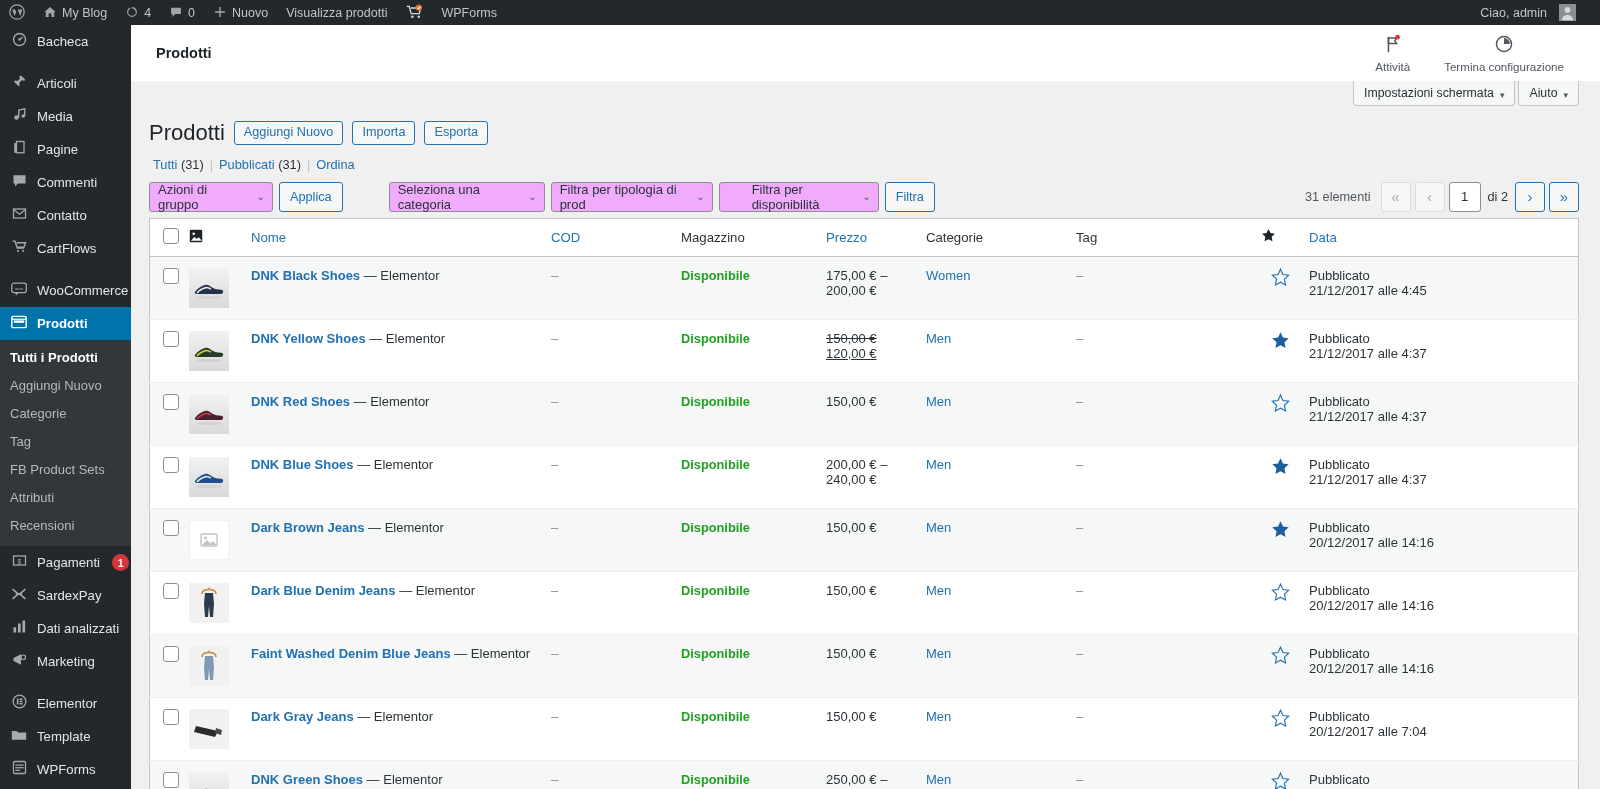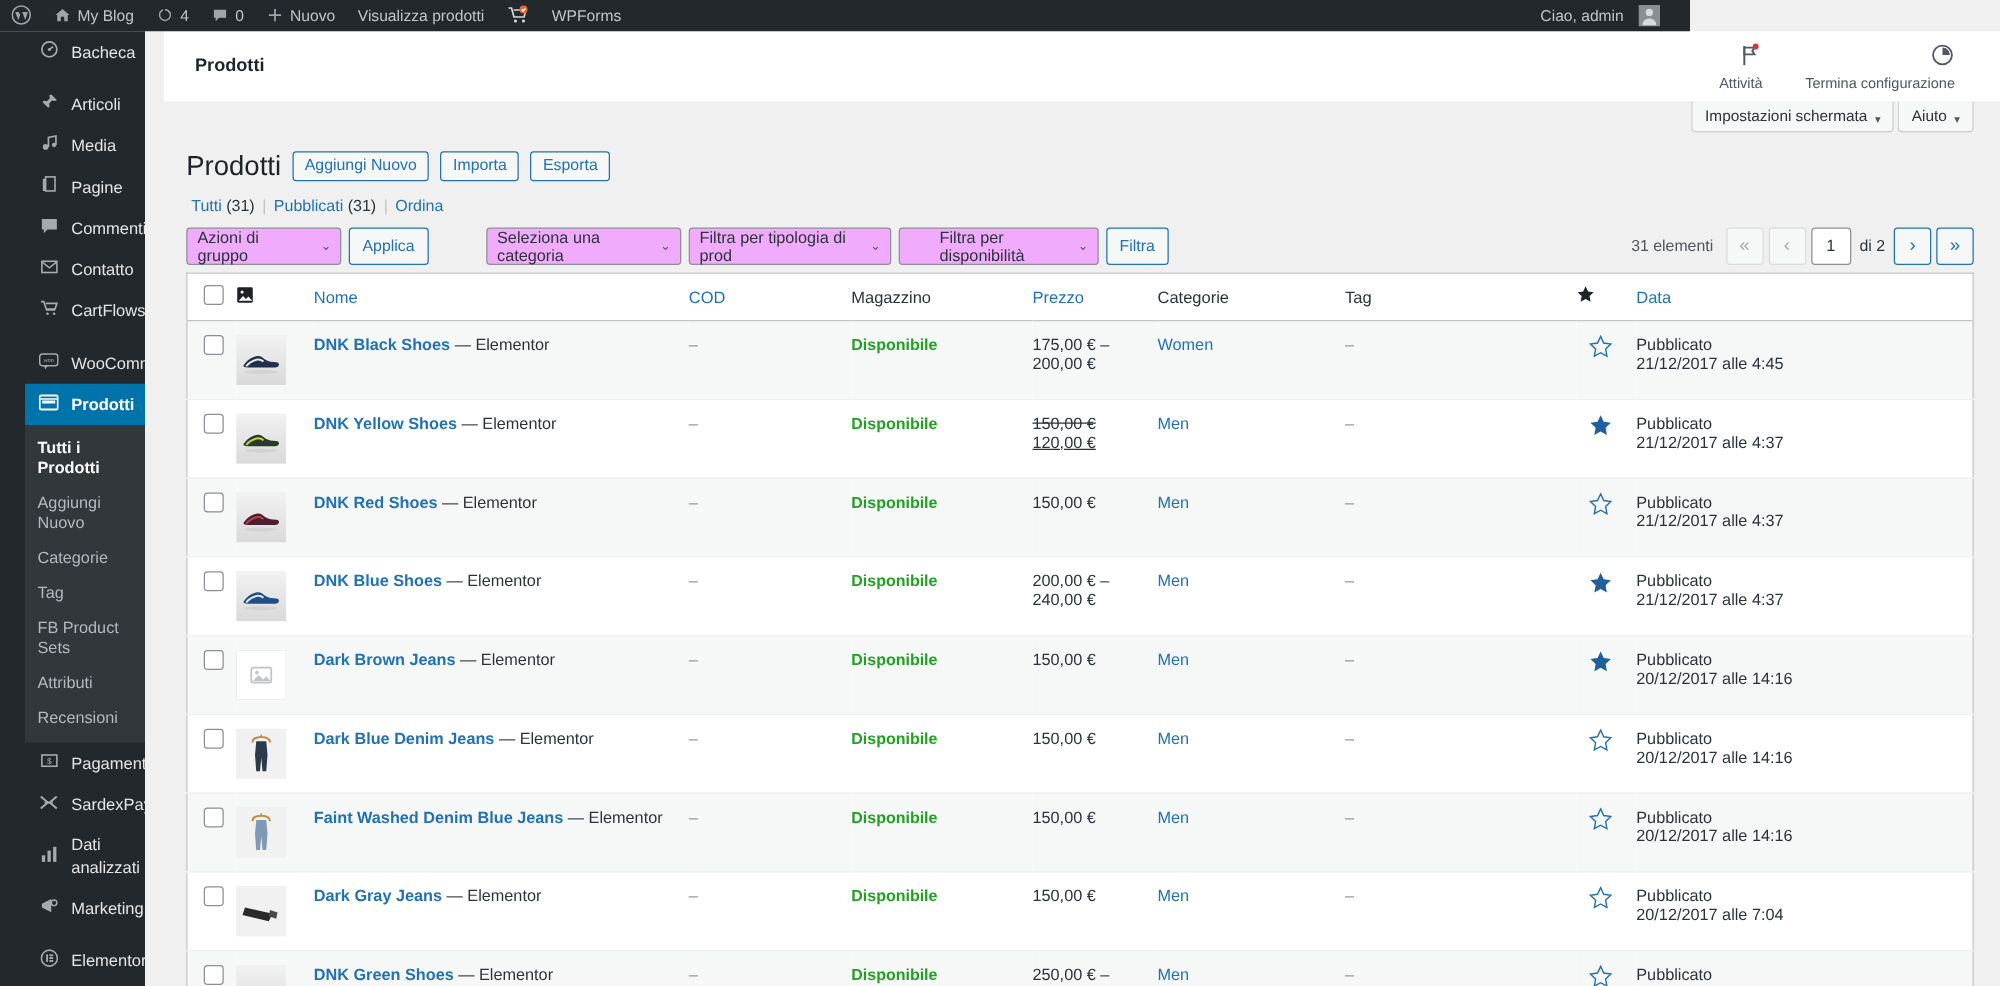--- a/index.html
+++ b/index.html
@@ -5,41 +5,40 @@
   * { box-sizing: border-box; margin: 0; padding: 0; }
   html, body {
     width: 1600px; height: 789px;
     font-family: "Liberation Sans", sans-serif;
     background: #f0f0f1;
     overflow: hidden;
   }
 
   
   #adminbar {
-    position: absolute; top: 0; left: 0; width: 1352px; height: 25px;
+    position: absolute; top: 0; left: 0; width: 1600px; height: 25px;
     background: #23282d; color: #c3c4c7; font-size: 12.5px;
     display: flex; align-items: center; z-index: 50;
   }
   .ab-item {
     display: flex; align-items: center; gap: 5px;
     height: 25px; padding: 0 9px; color: #c3c4c7; white-space: nowrap;
   }
   .ab-item .glyph { font-size: 14px; line-height: 1; color: #a0a5aa; display:inline-block;}
   #ab-right { margin-left: auto; display: flex; align-items: center; padding-right: 8px; }
   .avatar-box {
     width: 17px; height: 17px; background: #8a8f94; margin-left: 7px;
     display: flex; align-items: flex-end; justify-content: center; overflow: hidden;
   }
 
   
   #sidebar {
-    position: absolute; top: 25px; left: 0; width: 116px; height: 764px;
+    position: absolute; top: 25px; left: 0; width: 131px; height: 764px;
     background: #23282d; color: #e5e5e5; font-size: 13.2px;
     overflow: hidden;
-    padding-left: 20px;
   }
   .menu-item {
     display: flex; align-items: center; gap: 8px;
     padding: 7px 0 7px 9px; color: #e5e5e5; position: relative;
     line-height: 18px; min-height: 33px;
   }
   .menu-item.current { background: #0073aa; color: #fff; font-weight: 600; }
   .menu-item.current:after {
     content: ""; position: absolute; right: -8px; top: 50%; margin-top: -8px;
     border: 8px solid transparent; border-right-color: #f0f0f1;
@@ -63,21 +62,21 @@
 
   
   #content { position: absolute; top: 25px; left: 131px; width: 1469px; height: 764px; }
 
   #white-head {
     background: #fff; height: 56px; position: relative;
     display: flex; align-items: center;
   }
   #white-head .wc-title { font-size: 14.5px; color: #1d2327; font-weight: 600; margin-left: 25px; }
   .wc-actions { margin-left: auto; display: flex; align-items: center; gap: 34px; padding-right: 36px; }
-  .wc-action { display: flex; flex-direction: column; align-items: flex-end; gap: 6px; }
+  .wc-action { display: flex; flex-direction: column; align-items: center; gap: 6px; }
   .wc-action .lbl { font-size: 11.6px; color: #50575e; }
   .wc-action svg { display: block; }
 
   #screen-meta {
     height: 33px; background: #f0f0f1; display: flex; justify-content: flex-end;
     align-items: flex-start; gap: 0; padding-right: 21px;
   }
   .meta-tab {
     background: #f6f7f7; border: 1px solid #c3c4c7; border-top: none;
     border-radius: 0 0 4px 4px; padding: 4px 10px 5px 10px;

